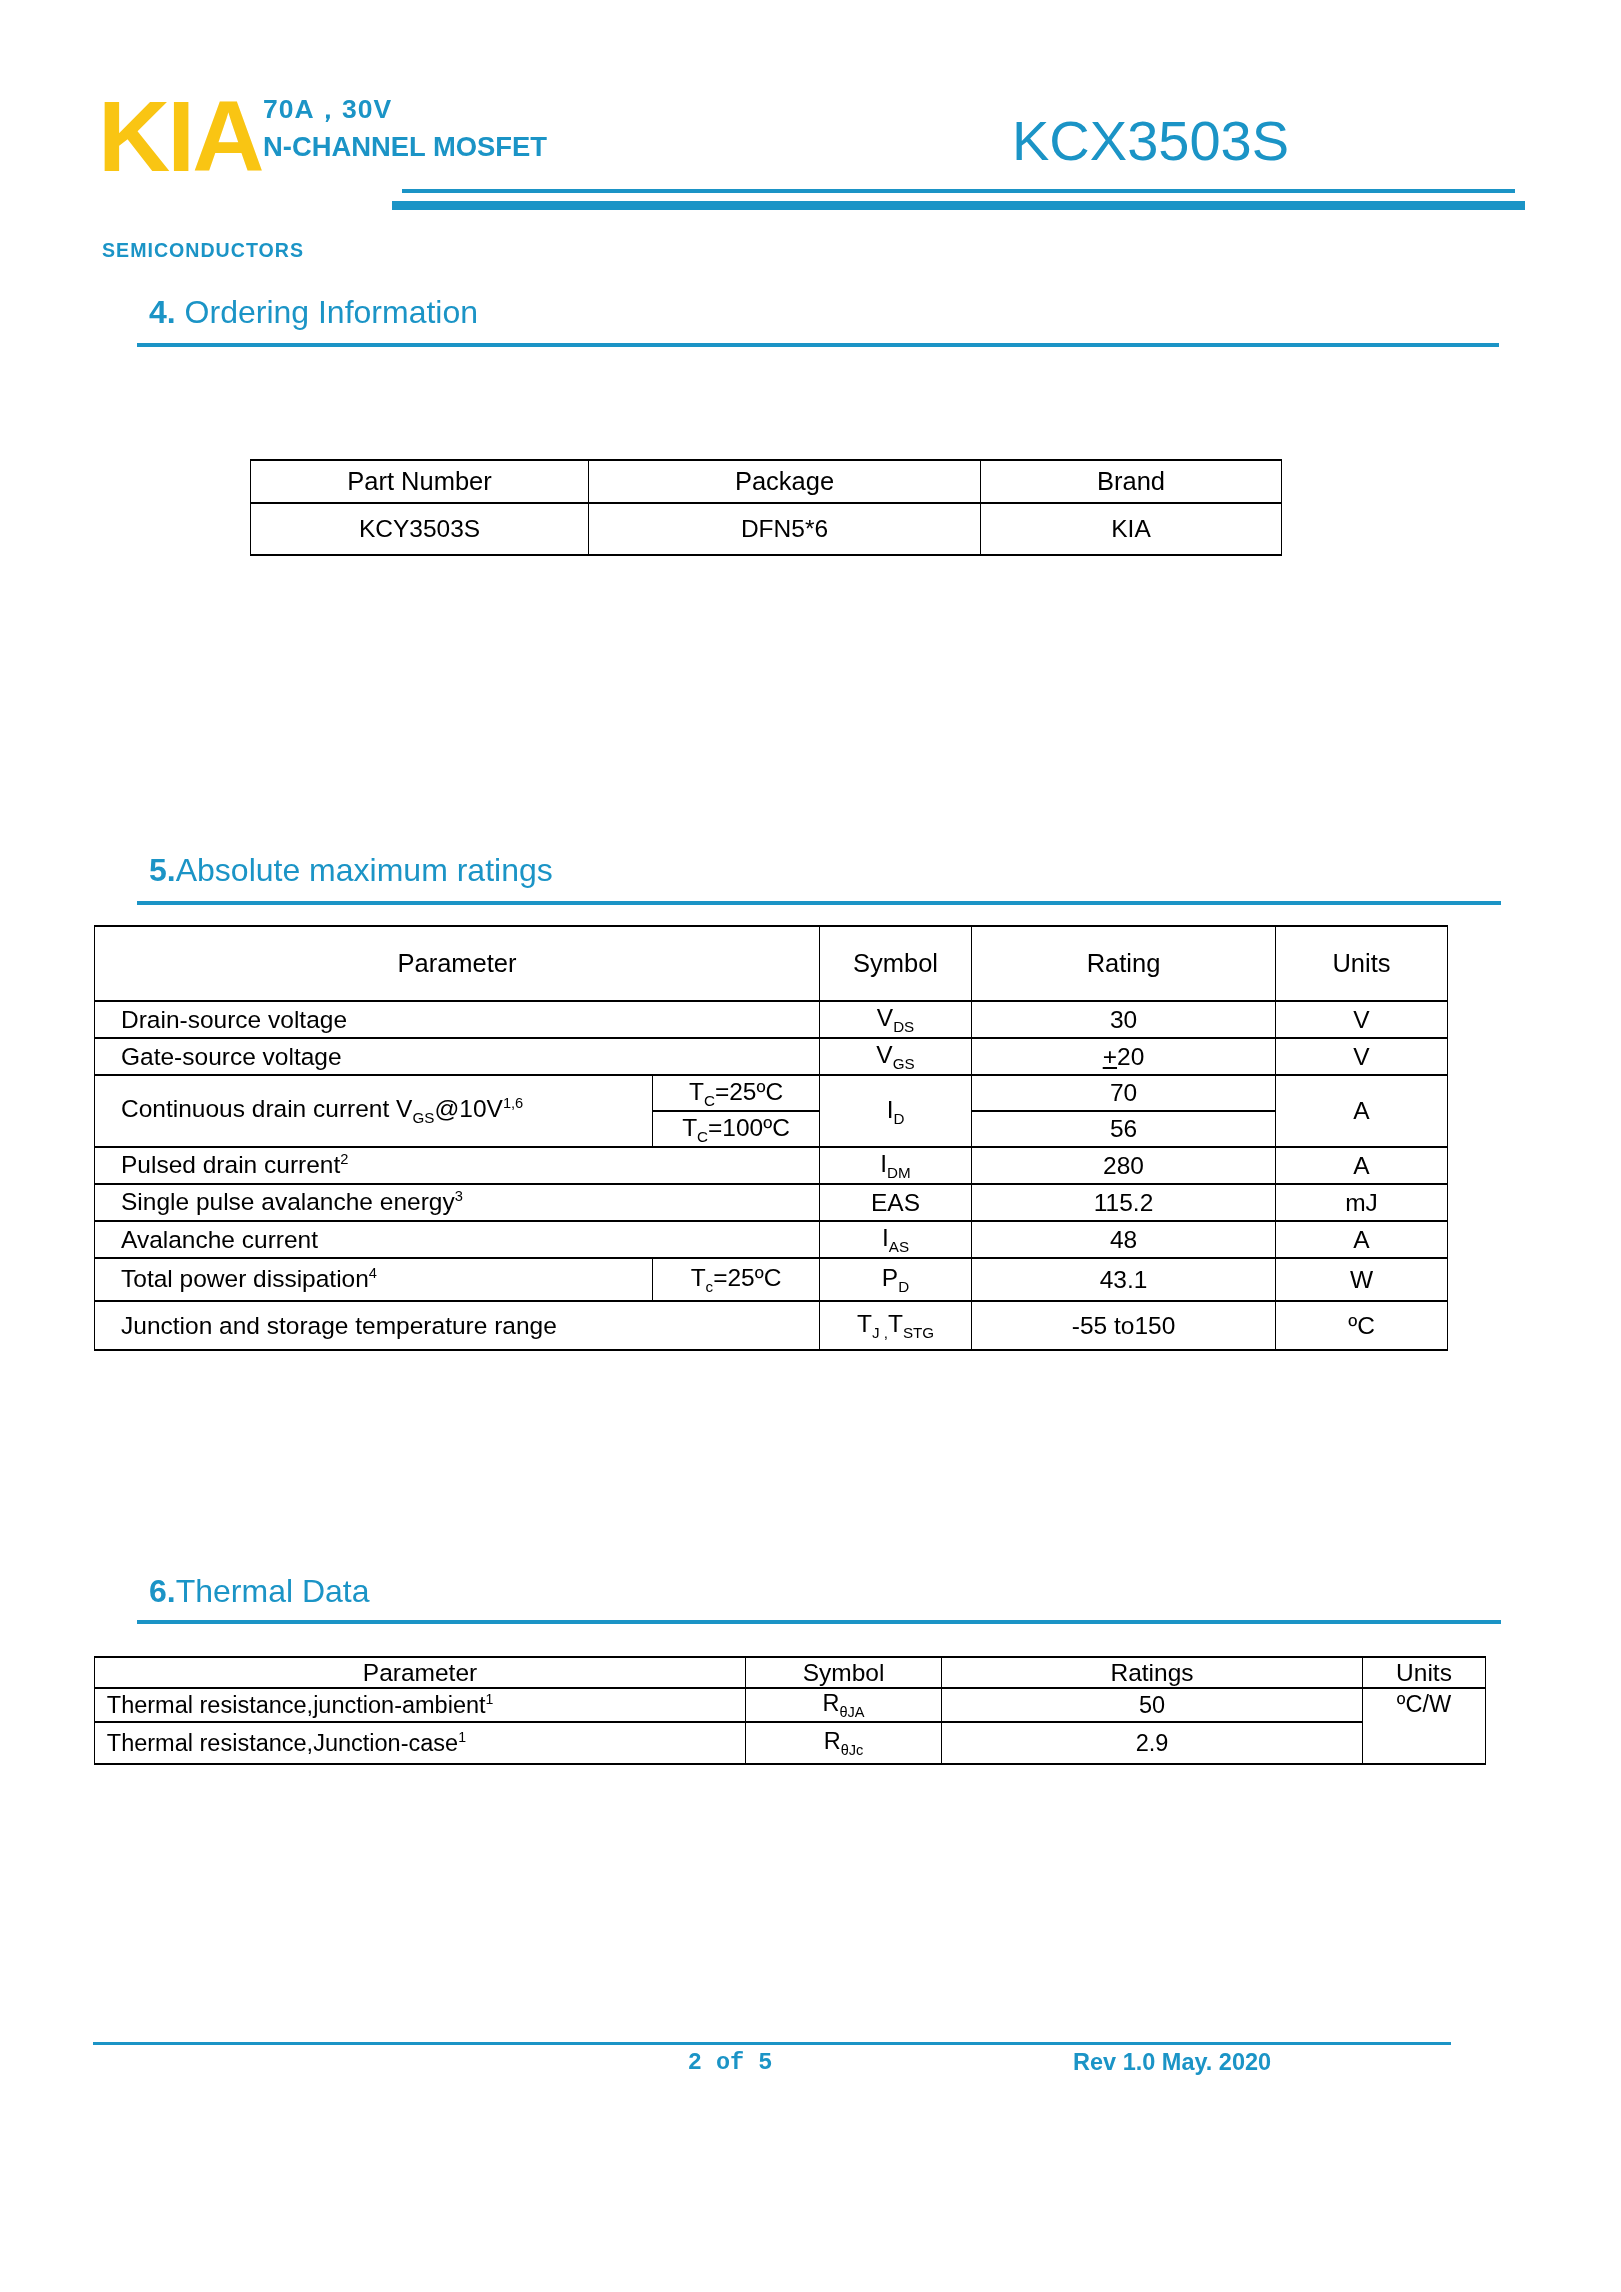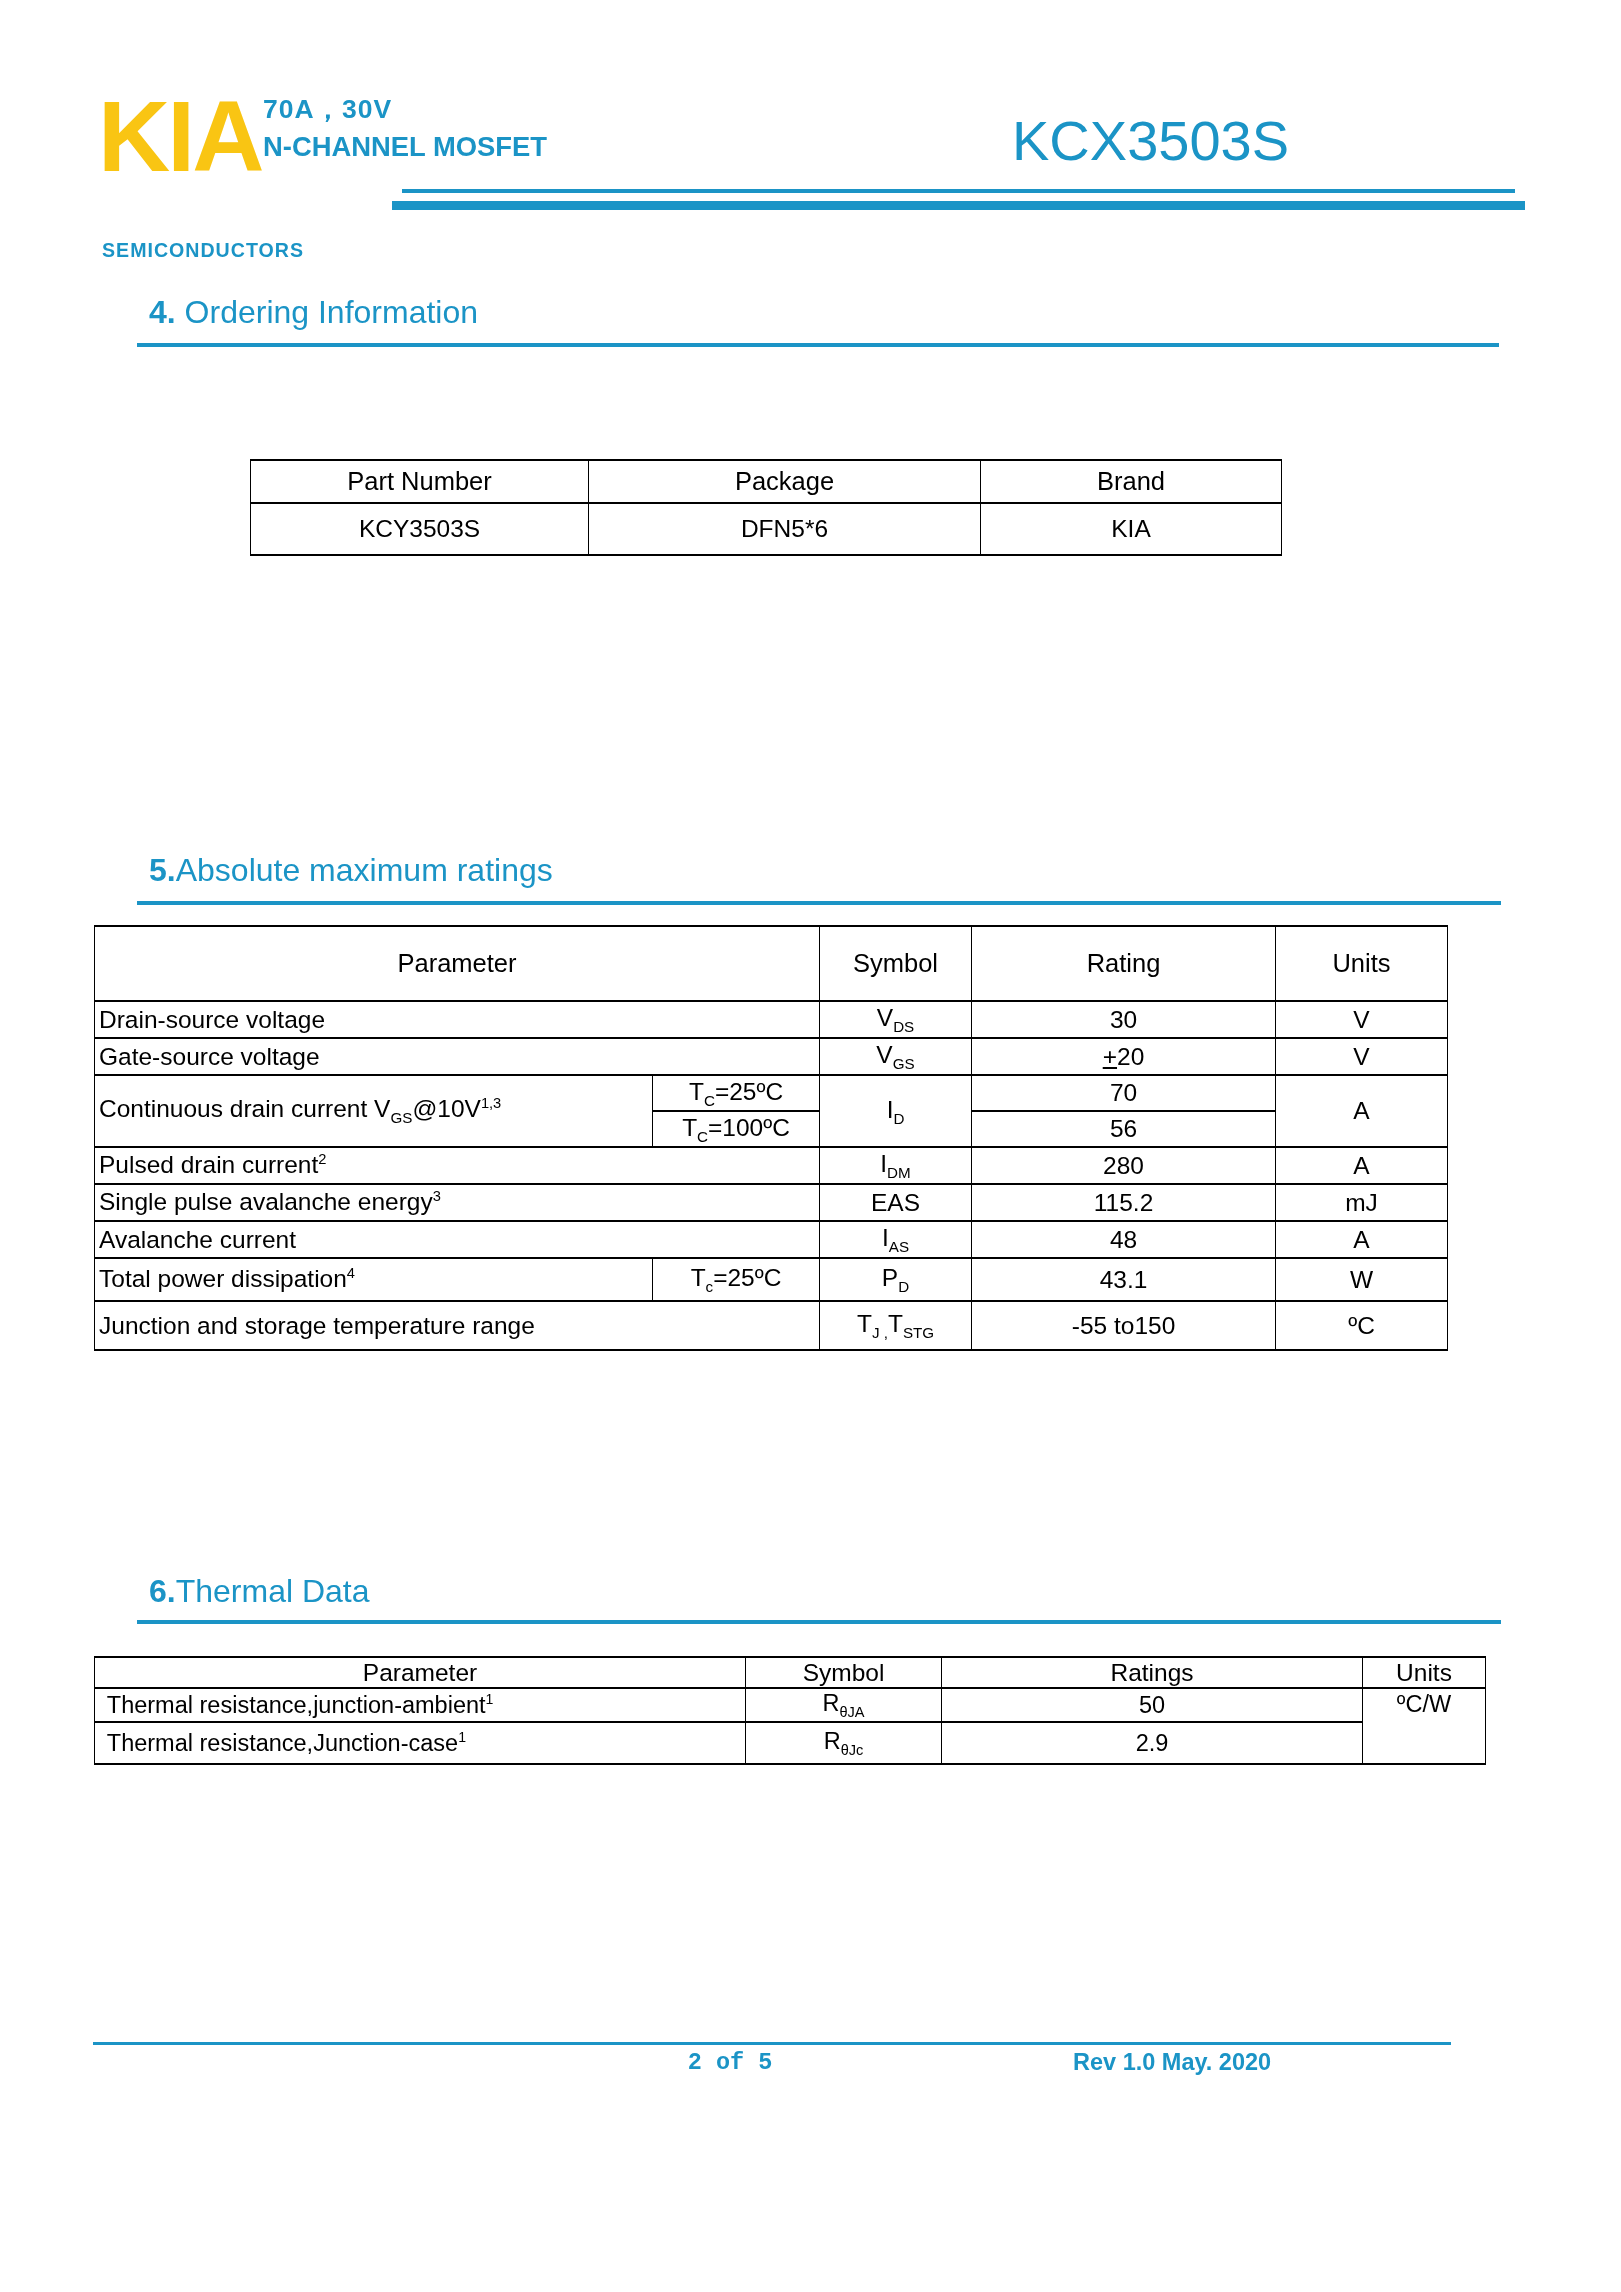--- a/index.html
+++ b/index.html
@@ -56,21 +56,21 @@
   sub{font-size:0.62em;}
   sup{font-size:0.6em;}
 
   
   .ordering-table{left:250px;top:459px;width:1031px;}
   .ordering-table td{font-size:24.5px;}
   .ordering-table .hdr td{font-size:25.5px;}
 
   
   .absmax-table{left:94px;top:925px;width:1352px;font-size:24.5px;}
-  .absmax-table td.param{text-align:left;padding-left:4px;}
+  .absmax-table td.param{text-align:left;padding-left:26px;}
   .absmax-table tr.hrow td{font-size:25.5px;}
 
   
   .thermal-table{left:94px;top:1656px;width:1391px;font-size:23.5px;}
   .thermal-table td.param{text-align:left;padding-left:11.8px;}
   .thermal-table tr.hrow td{font-size:24.5px;}
   .thermal-table td.units-merged{vertical-align:top;padding-top:2px;}
 
   
   .footer-rule{left:93px;top:2042px;width:1358px;height:2.9px;}
@@ -145,21 +145,21 @@
     <td>30</td>
     <td>V</td>
   </tr>
   <tr style="height:37px">
     <td colspan="2" class="param">Gate-source voltage</td>
     <td>V<sub>GS</sub></td>
     <td><u>+</u>20</td>
     <td>V</td>
   </tr>
   <tr style="height:36px">
-    <td rowspan="2" class="param">Continuous drain current V<sub>GS</sub>@10V<sup>1,3</sup></td>
+    <td rowspan="2" class="param">Continuous drain current V<sub>GS</sub>@10V<sup>1,6</sup></td>
     <td>T<sub>C</sub>=25ºC</td>
     <td rowspan="2">I<sub>D</sub></td>
     <td>70</td>
     <td rowspan="2">A</td>
   </tr>
   <tr style="height:36px">
     <td>T<sub>C</sub>=100ºC</td>
     <td>56</td>
   </tr>
   <tr style="height:37px">

